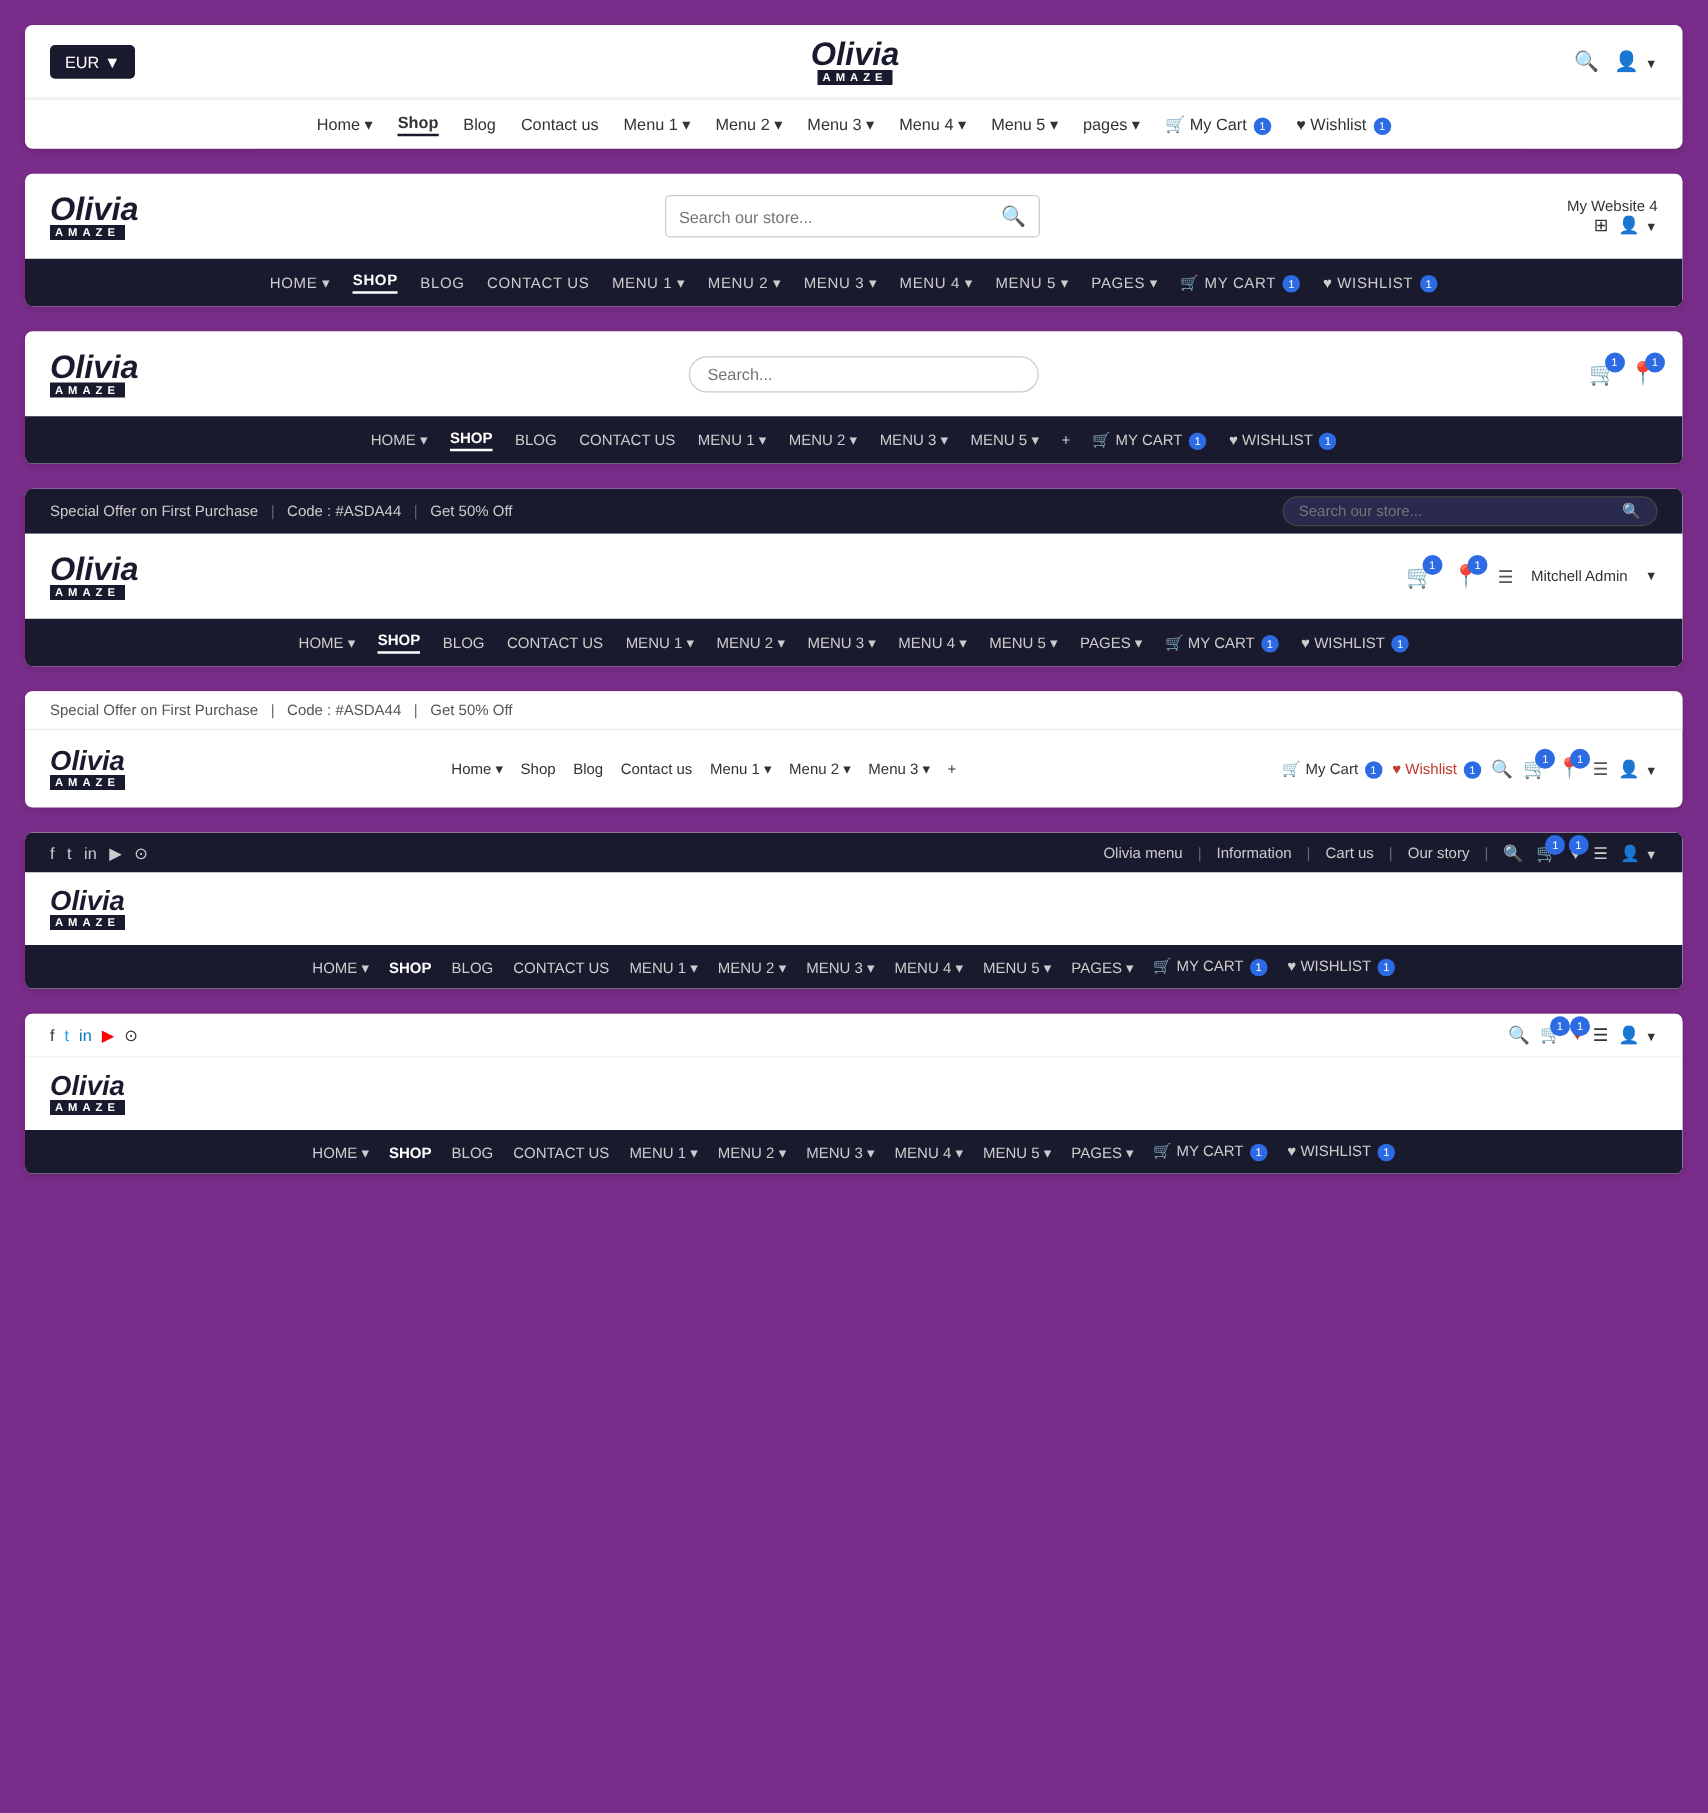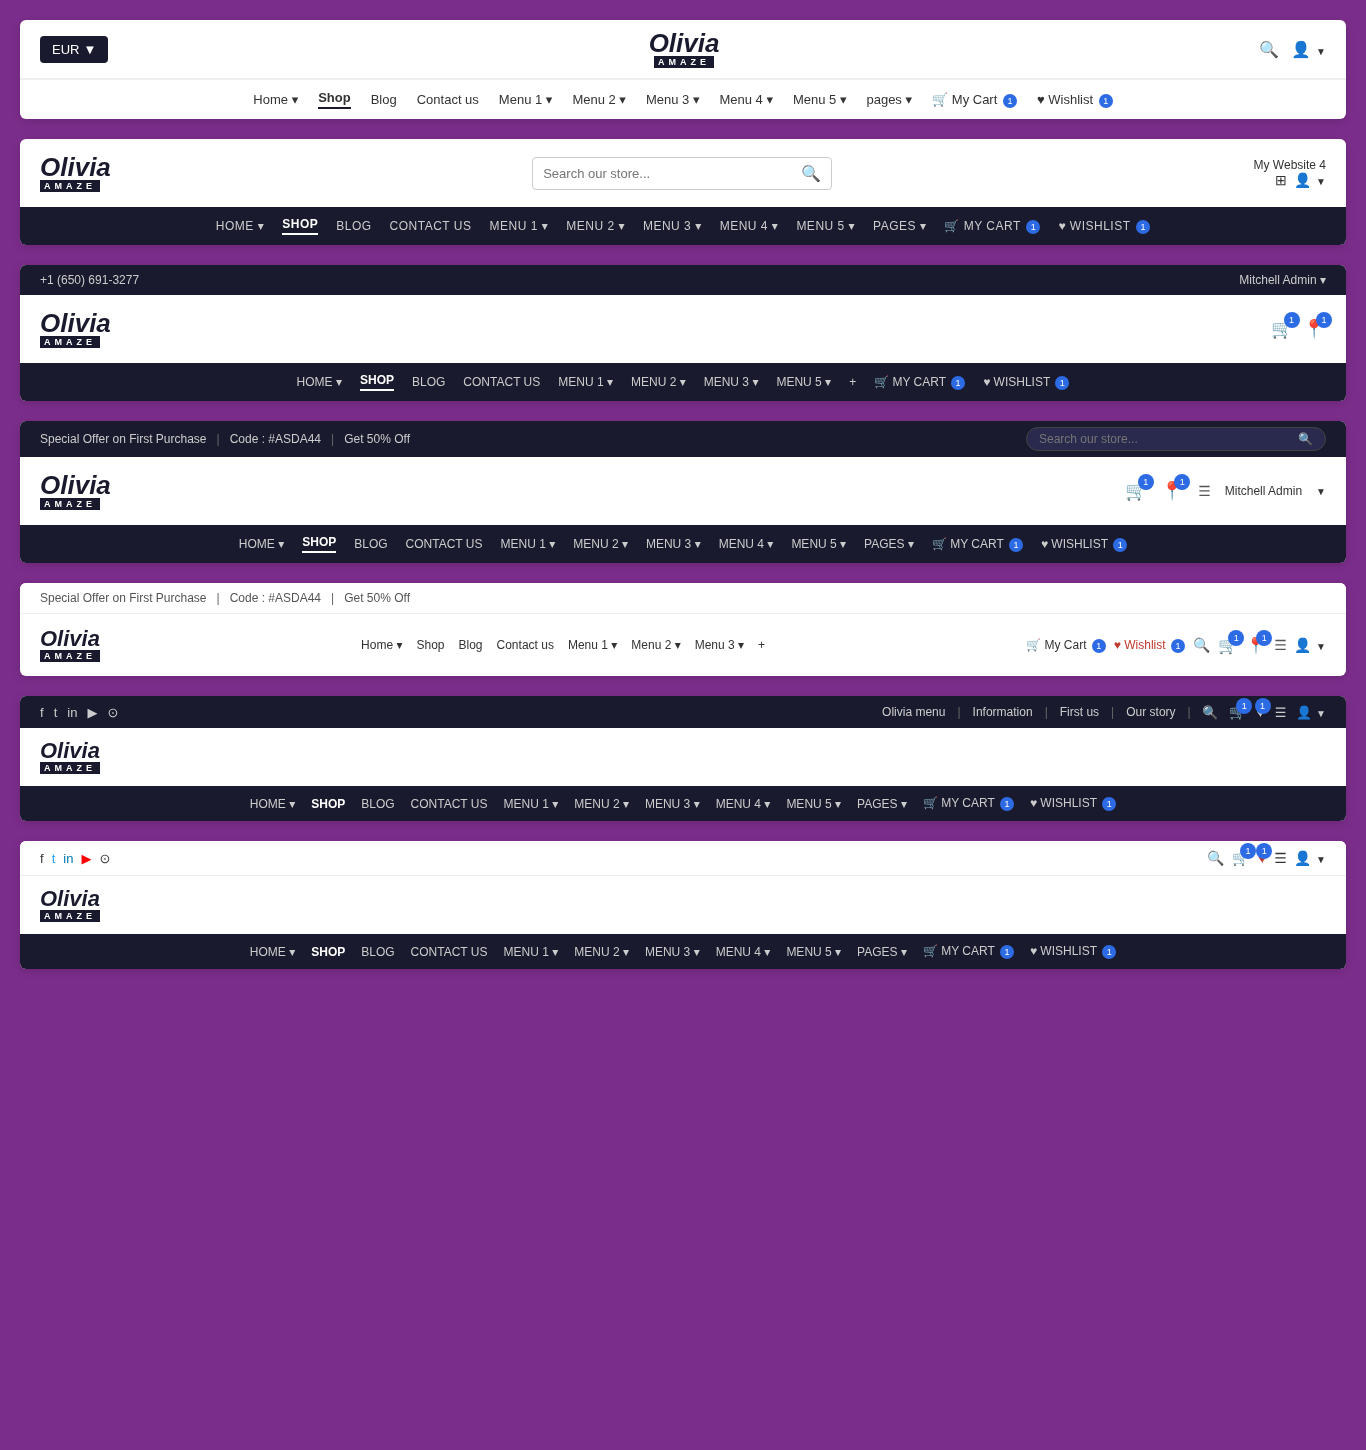--- a/index.html
+++ b/index.html
@@ -479,31 +479,27 @@
     <a href="#" class="nav-link" style="color:#ccc;">MENU 3 <span>▾</span></a>
     <a href="#" class="nav-link" style="color:#ccc;">MENU 4 <span>▾</span></a>
     <a href="#" class="nav-link" style="color:#ccc;">MENU 5 <span>▾</span></a>
     <a href="#" class="nav-link" style="color:#ccc;">PAGES <span>▾</span></a>
     <a href="#" class="nav-link" style="color:#ccc;">🛒 MY CART <span class="pill-badge">1</span></a>
     <a href="#" class="nav-link" style="color:#ccc;">♥ WISHLIST <span class="pill-badge">1</span></a>
   </nav>
 </div>
 
 <div class="header-card">
-  <div class="h3-topbar">
-    <span>+1 (650) 691-3277</span>
-    <span>
-      <span>Mitchell Admin</span>
-      <span> ▾</span>
-    </span>
-  </div>
   <div class="h3-main">
     <div class="logo-wrap">
       <span class="logo-text">Olivia</span>
       <span class="logo-amaze">AMAZE</span>
+    </div>
+    <div class="h3-search">
+      <input type="text" style="font-size: 13px; color: rgb(153, 153, 153); border: none; outline: none; width: 100%;" placeholder="Search...">
     </div>
     <div class="h3-icons">
       <div class="cart-icon-wrap">
         <span style="font-size:18px;">🛒</span>
         <span class="cart-badge">1</span>
       </div>
       <div class="cart-icon-wrap">
         <span style="font-size:18px;color:#c0392b;">📍</span>
         <span class="cart-badge">1</span>
       </div>
@@ -623,21 +619,21 @@
       <a href="#" class="nav-link" style="color:#ccc;">t</a>
       <a href="#" class="nav-link" style="color:#ccc;">in</a>
       <a href="#" class="nav-link" style="color:#ccc;">▶</a>
       <a href="#" class="nav-link" style="color:#ccc;">⊙</a>
     </div>
     <div class="h6-right-links">
       <a href="#" class="nav-link" style="color:#ccc;">Olivia menu</a>
       <span class="separator">|</span>
       <a href="#" class="nav-link" style="color:#ccc;">Information</a>
       <span class="separator">|</span>
-      <a href="#" class="nav-link" style="color:#ccc;">First us</a>
+      <a href="#" class="nav-link" style="color:#ccc;">Cart us</a>
       <span class="separator">|</span>
       <a href="#" class="nav-link" style="color:#ccc;">Our story</a>
       <span class="separator">|</span>
       <span style="cursor:pointer;color:#ccc;font-size:13px;">🔍</span>
       <div class="cart-icon-wrap">
         <span style="font-size:14px;color:#ccc;">🛒</span>
         <span class="cart-badge">1</span>
       </div>
       <div class="cart-icon-wrap">
         <span style="font-size:14px;color:#ccc;">♥</span>

